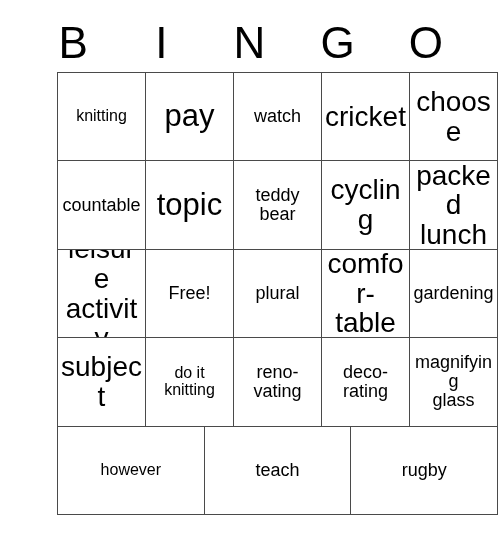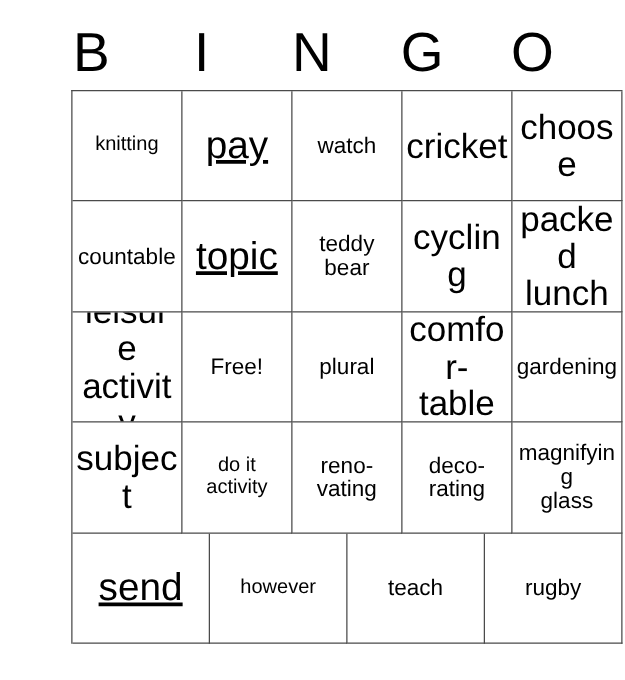--- a/index.html
+++ b/index.html
@@ -77,21 +77,21 @@
   }
   .cell-text {
     display: block;
     width: 100%;
     line-height: 1.06;
     white-space: pre-line;
     word-break: break-word;
   }
 
   
-  .fs-xl   { font-size: 31px; text-decoration: underline; }
+  .fs-xl   { font-size: 31px; }
   .fs-lg   { font-size: 18px; }
   .fs-md   { font-size: 28px; }
   .fs-sm   { font-size: 16px; }
   .fs-xs   { font-size: 18px; }
 </style>
 </head>
 <body>
 
 <div class="card">
 
@@ -162,41 +162,38 @@
           <span class="cell-text fs-xs">gardening</span>
         </div>
     </div>
 
     <div class="grid-row">
       <div class="cell">
           <span class="cell-text fs-md">subject</span>
         </div>
       <div class="cell">
           <span class="cell-text fs-sm">do it
-activity</span>
+knitting</span>
         </div>
       <div class="cell">
           <span class="cell-text fs-lg">reno-
 vating</span>
         </div>
       <div class="cell">
           <span class="cell-text fs-lg">deco-
 rating</span>
         </div>
       <div class="cell">
           <span class="cell-text fs-xs">magnifying
 glass</span>
         </div>
     </div>
 
     <div class="grid-row">
       <div class="cell">
-          <span class="cell-text fs-xl">send</span>
-        </div>
-      <div class="cell">
           <span class="cell-text fs-sm">however</span>
         </div>
       <div class="cell">
           <span class="cell-text fs-lg">teach</span>
         </div>
       <div class="cell">
           <span class="cell-text fs-lg">rugby</span>
         </div>
     </div>
 

